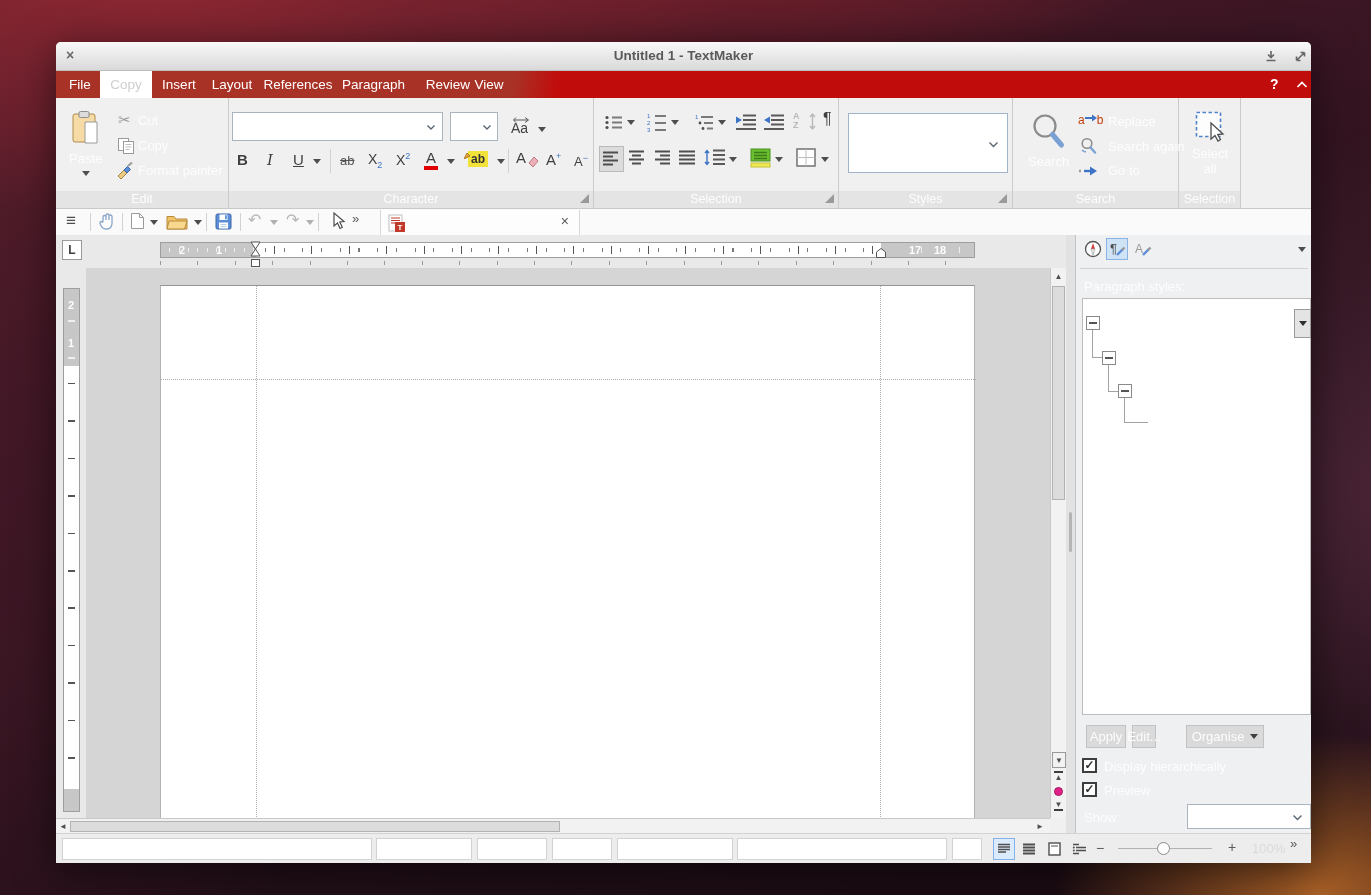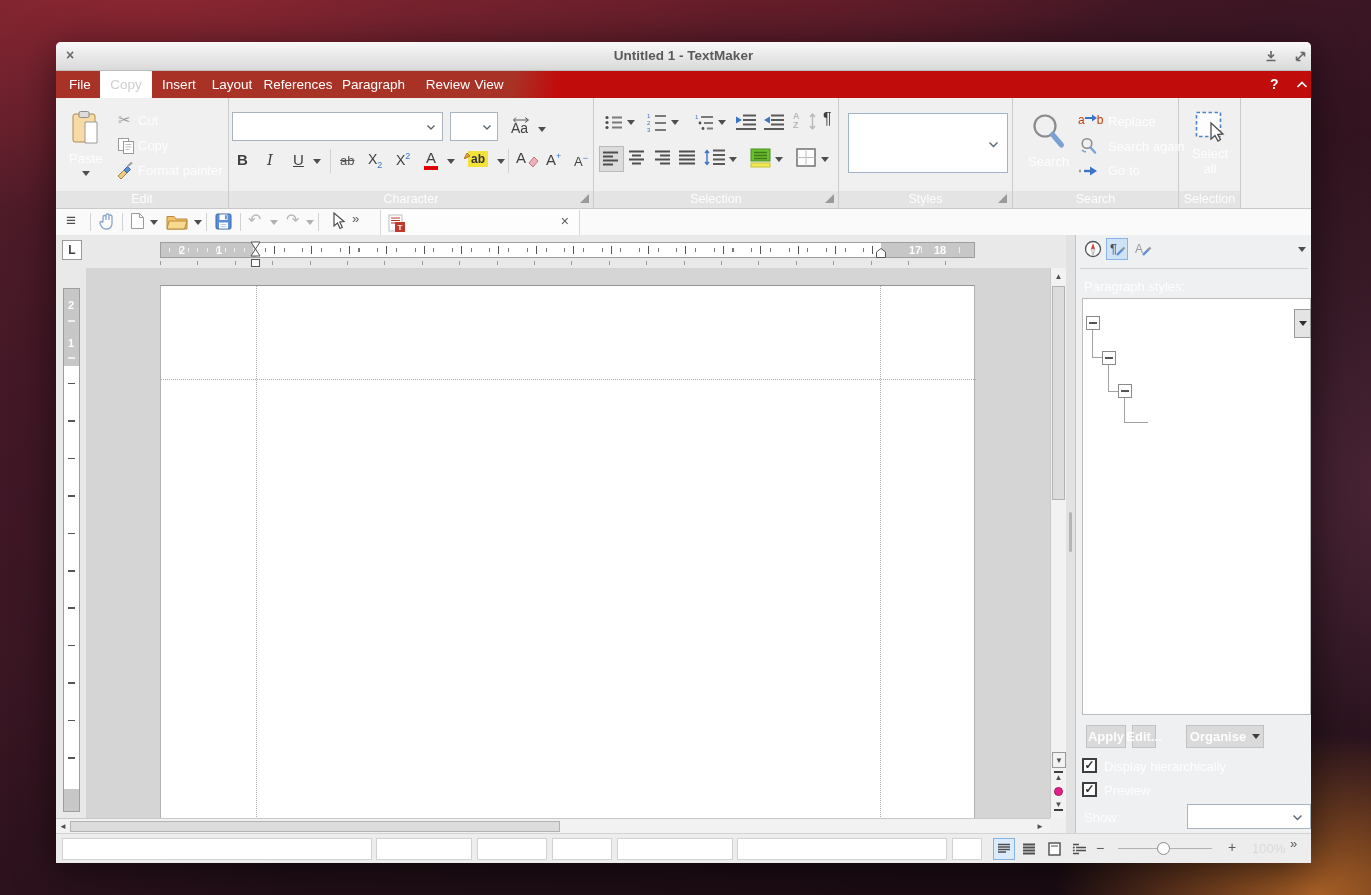--- a/index.html
+++ b/index.html
@@ -63,21 +63,21 @@
   .sarrow{color:#4e4e4e;font-size:8px;text-align:center;}
   
   #splitter{left:1010px;top:193px;width:9px;height:598px;background:#e2e2e2;}
   #sidebar{left:1019px;top:193px;width:236px;height:598px;background:#eef0f1;border-left:1px solid #c4c4c4;box-sizing:border-box;}
   .sbicon{width:22px;height:22px;display:flex;align-items:center;justify-content:center;}
   .sbicon.sel{background:#cfe3f7;border:1px solid #8ab4e8;box-sizing:border-box;}
   #treepanel{left:6px;top:63px;width:229px;height:417px;background:#fff;border:1px solid #bcbcbc;box-sizing:border-box;}
   .minus{width:14px;height:14px;background:#fff;border:1px solid #8a8a8a;box-sizing:border-box;display:flex;align-items:center;justify-content:center;}
   .minus i{display:block;width:8px;height:2px;background:#555;}
   .tline{background:#a2a2a2;}
-  .sbtn{background:#dadada;border:1px solid #c2c2c2;box-sizing:border-box;color:#fdfdfd;font-size:13px;display:flex;align-items:center;justify-content:center;gap:6px;font-weight:bold;}
+  .sbtn{background:#dadada;border:1px solid #c2c2c2;box-sizing:border-box;color:#fdfdfd;font-size:13px;display:flex;align-items:center;justify-content:center;gap:6px;}
   .cbox{width:15px;height:15px;background:#fff;border:2px solid #3d3d3d;box-sizing:border-box;color:#2e2e2e;font-size:12px;line-height:11px;text-align:center;font-weight:bold;}
   
   #statusbar{left:0;top:791px;width:1255px;height:30px;background:#ededee;border-top:1px solid #d3d3d3;box-sizing:border-box;border-radius:0 0 2px 2px;}
   .sfield{top:4px;height:22px;background:#fff;border:1px solid #d2d2d2;box-sizing:border-box;}
   .vbtn{top:4px;width:22px;height:22px;border:1px solid #ededee;box-sizing:border-box;display:flex;align-items:center;justify-content:center;}
   .vbtn.sel{background:#dcebfb;border:1px solid #85b2e8;}
   svg{display:block;}
 </style>
 </head>
 <body>

